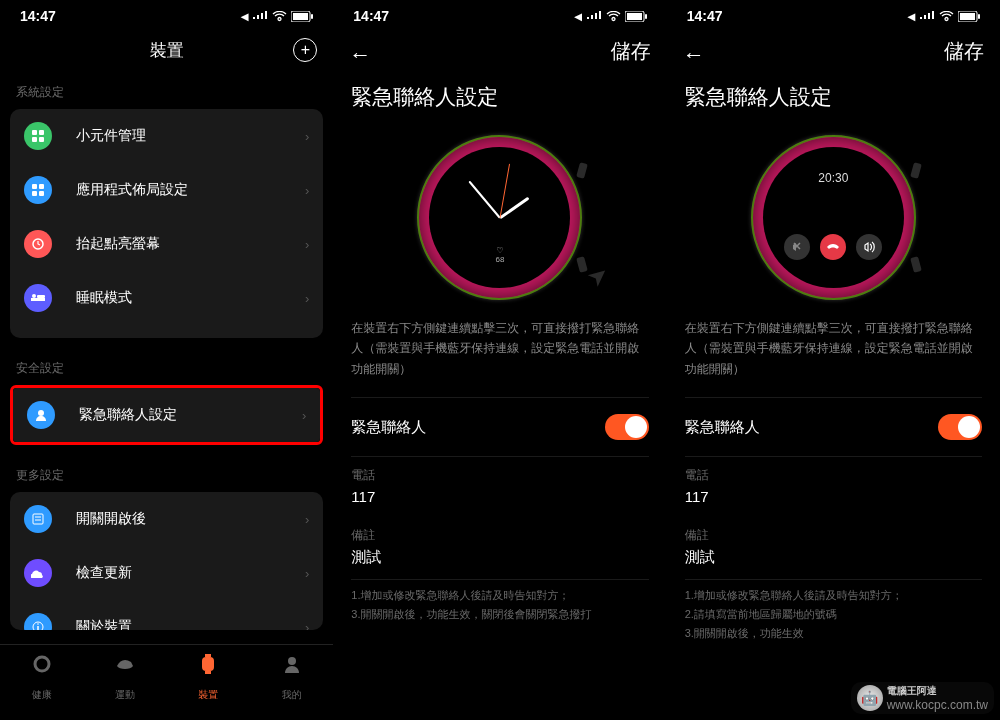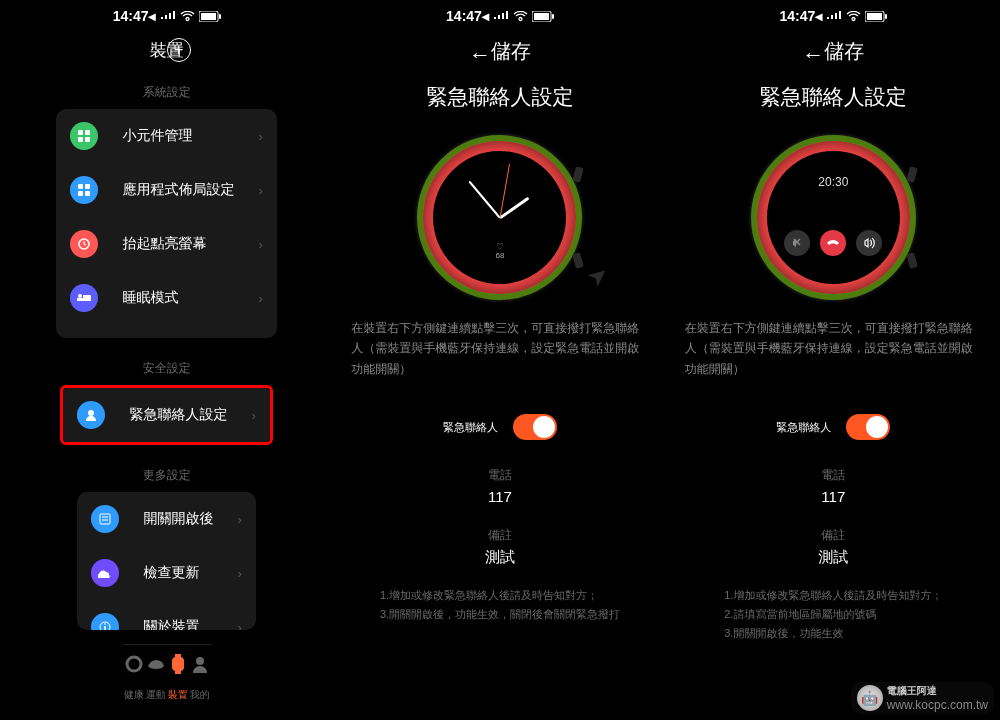--- a/index.html
+++ b/index.html
@@ -1,17 +1,17 @@
 <!DOCTYPE html>
 <html><head>
 <meta charset="utf-8">
 <style>
 * { margin: 0; padding: 0; box-sizing: border-box; }
 body { background: #000; font-family: -apple-system, "PingFang TC", sans-serif; color: #fff; width: 1000px; height: 720px; overflow: hidden; display: flex; }
-.screen { width: 333.333px; height: 720px; background: #000; display: flex; flex-direction: column; position: relative; align-items: center; }
+.screen { width: 333.333px; height: 720px; background: #000; display: flex; flex-direction: column; position: relative; }
 .status-bar { display: flex; justify-content: space-between; align-items: center; padding: 8px 20px 4px; font-size: 14px; font-weight: 600; }
 .status-right { display: flex; align-items: center; gap: 4px; }
 .header { display: flex; align-items: center; justify-content: space-between; padding: 10px 16px 14px; }
 .header-center { font-size: 17px; font-weight: 500; position: absolute; left: 50%; transform: translateX(-50%); }
 .header-right { font-size: 20px; margin-left: auto; }
 .back-arrow { font-size: 22px; }
 .plus-circle { width: 24px; height: 24px; border: 1.5px solid #fff; border-radius: 50%; display: flex; align-items: center; justify-content: center; font-size: 16px; line-height: 1; }
 .section-title { color: #6a6a6a; font-size: 12px; padding: 8px 16px; }
 .settings-group { background: #1a1a1a; border-radius: 10px; margin: 0 10px 14px; overflow: hidden; }
 .setting-item { display: flex; align-items: center; padding: 13px 14px; gap: 24px; }
@@ -20,40 +20,40 @@
 .chevron { color: #555; font-size: 13px; }
 .highlight { border: 3px solid #ff0000; border-radius: 6px; margin: 0 10px 14px; }
 .highlight .settings-group { margin: 0; border-radius: 4px; }
 .tabbar { display: flex; justify-content: space-around; align-items: center; padding: 8px 0 18px; background: #000; margin-top: auto; border-top: 1px solid #222; }
 .tab { display: flex; flex-direction: column; align-items: center; gap: 13px; color: #666; font-size: 10px; }
 .tab.active { color: #ff6633; }
 .tab-icon { width: 22px; height: 22px; display: flex; align-items: center; justify-content: center; }
 .page-title { font-size: 21px; font-weight: 500; padding: 4px 18px 18px; }
 .watch-container { display: flex; justify-content: center; padding: 6px 0 18px; }
 .watch { width: 165px; height: 165px; position: relative; }
-.watch-bezel { width: 100%; height: 100%; border-radius: 50%; background: #ef4444; border: 6px solid #4d7c0f; position: relative; box-shadow: inset 0 0 15px rgba(0,0,0,0.6), 0 0 4px #333; }
+.watch-bezel { width: 100%; height: 100%; border-radius: 50%; background: #be185d; border: 2px solid #4d7c0f; position: relative; box-shadow: inset 0 0 15px rgba(0,0,0,0.6), 0 0 4px #333; }
 .watch-face { position: absolute; inset: 10px; border-radius: 50%; background: #000; display: flex; align-items: center; justify-content: center; }
 .crown { position: absolute; width: 8px; height: 15px; background: #2a2a2a; border-radius: 2px; }
 .crown-top { top: 26px; right: -6px; transform: rotate(15deg); }
 .crown-bottom { bottom: 26px; right: -6px; transform: rotate(-15deg); }
 .hand { position: absolute; background: #fff; left: 50%; top: 50%; transform-origin: bottom center; border-radius: 2px; }
 .hand-hour { width: 3px; height: 35px; transform: translate(-50%, -100%) rotate(55deg); }
 .hand-minute { width: 2px; height: 48px; transform: translate(-50%, -100%) rotate(-40deg); }
 .hand-second { width: 1px; height: 55px; background: #ff6633; transform: translate(-50%, -100%) rotate(10deg); }
 .watch-heart { position: absolute; bottom: 24px; left: 50%; transform: translateX(-50%); text-align: center; color: #aaa; font-size: 8px; }
 .watch-time { position: absolute; top: 24px; left: 50%; transform: translateX(-50%); color: #ddd; font-size: 12px; font-weight: 500; }
 .call-buttons { position: absolute; bottom: 28px; left: 50%; transform: translateX(-50%); display: flex; gap: 10px; }
 .call-btn { width: 26px; height: 26px; border-radius: 50%; display: flex; align-items: center; justify-content: center; font-size: 11px; }
 .call-mute { background: #333; color: #aaa; }
 .call-end { background: #e63946; color: #fff; }
 .call-speaker { background: #333; color: #fff; }
 .pointer-arrow { position: absolute; bottom: 10px; right: -26px; color: #2a2a2a; font-size: 24px; transform: rotate(-40deg); }
 .desc-text { color: #8a8a8a; font-size: 12px; line-height: 1.7; padding: 0 18px 18px; }
 .divider { height: 1px; background: #1a1a1a; margin: 0 18px; }
-.toggle-row { display: flex; justify-content: space-between; align-items: center; padding: 16px 18px; font-size: 11px; gap: 15px; }
+.toggle-row { display: flex; justify-content: space-between; align-items: center; padding: 16px 18px; font-size: 15px; gap: 15px; }
 .toggle { width: 44px; height: 26px; background: #ff5722; border-radius: 13px; position: relative; }
 .toggle::after { content: ""; position: absolute; width: 22px; height: 22px; background: #fff; border-radius: 50%; top: 2px; right: 2px; }
 .field-label { color: #6a6a6a; font-size: 12px; padding: 10px 18px 4px; }
 .field-value { font-size: 15px; padding: 0 18px 12px; }
 .numbered-list { color: #6a6a6a; font-size: 11px; line-height: 1.7; padding: 6px 18px; }
 .watermark { position: absolute; bottom: 6px; right: 6px; font-size: 10px; color: #888; display: flex; align-items: center; gap: 4px; background: rgba(255,255,255,0.03); padding: 2px 6px; border-radius: 10px; }
 .watermark-icon { width: 26px; height: 26px; border-radius: 50%; background: radial-gradient(#eee,#999); display: flex; align-items: center; justify-content: center; font-size: 14px; }
 </style>
 </head>
 <body>

